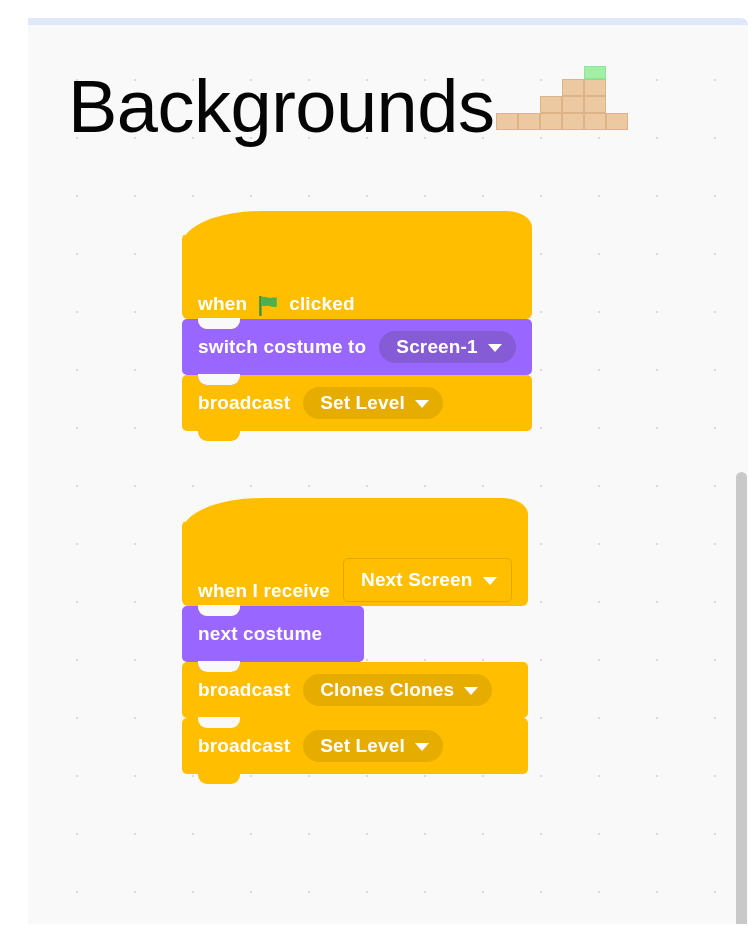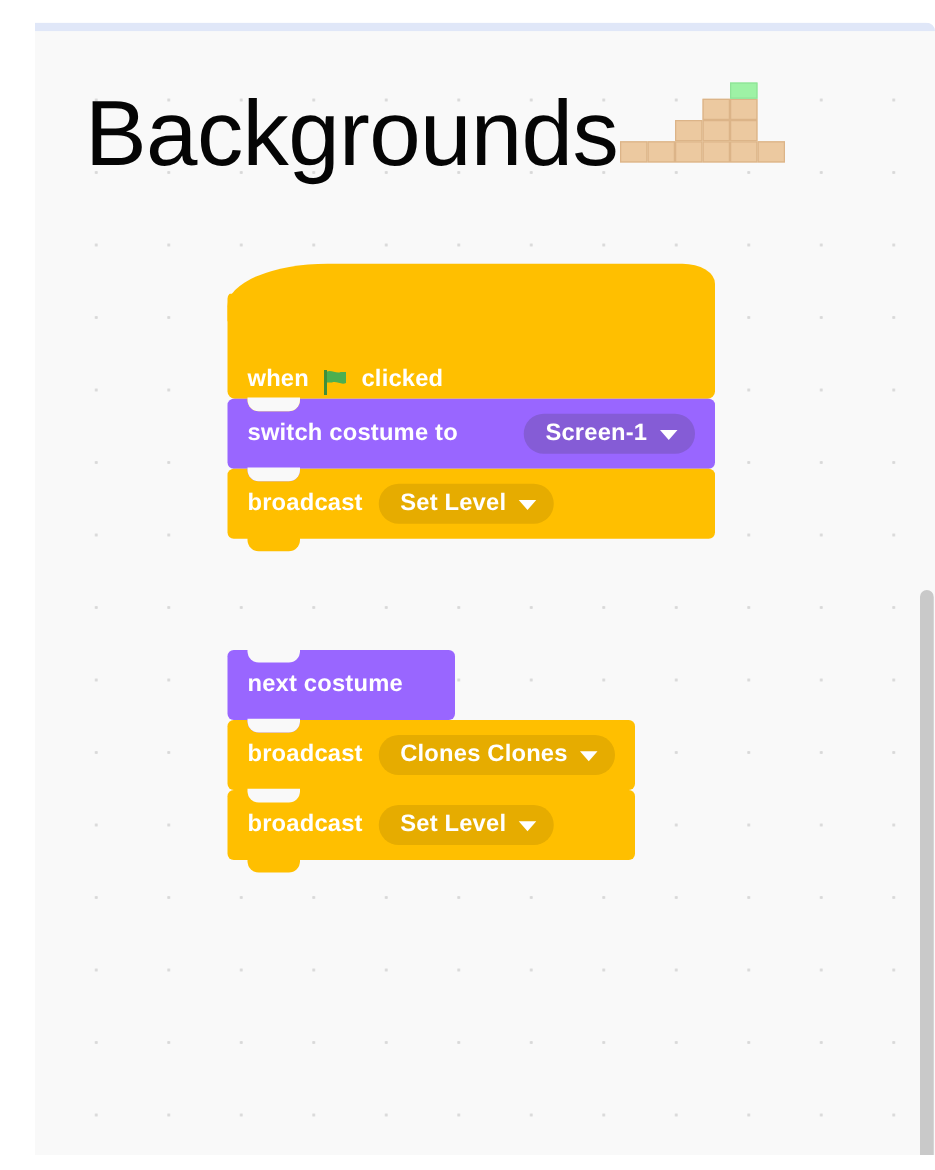--- a/index.html
+++ b/index.html
@@ -266,21 +266,21 @@
         <span class="flag-icon">
           <svg viewBox="0 0 24 24" width="24" height="24">
             <rect x="3.2" y="2" width="2.4" height="20" fill="#3f8f3a"></rect>
             <path d="M5.6 3.2 C9 1.4 13 5.2 16.5 3.6 L20.8 3.6 L20.8 12.4 C17 14.2 13 10.5 9.6 12 L5.6 12 Z" fill="#4caf50"></path>
           </svg>
         </span>
         <span class="lbl">clicked</span>
         <div class="notch-out"></div>
       </div>
 
-      <div class="block stackblk c-looks" style="margin-top:0px;gap:40px;">
+      <div class="block stackblk c-looks" style="margin-top:0px;">
         <div class="notch-in"></div>
         <span class="lbl">switch costume to</span>
         <span class="dd dd-looks">
           <span>Screen-1</span>
           <span class="caret"></span>
         </span>
         <div class="notch-out"></div>
       </div>
 
       <div class="block stackblk c-events">
@@ -289,20 +289,29 @@
         <span class="dd dd-events">
           <span>Set Level</span>
           <span class="caret"></span>
         </span>
         <div class="notch-out"></div>
       </div>
     </div>
 
     <div class="stack" id="stack-2">
 
+      <div class="block hat c-events">
+        <div class="dome-mask"></div>
+        <span class="lbl">when I receive</span>
+        <span class="dd dd-outline">
+          <span>Next Screen</span>
+          <span class="caret"></span>
+        </span>
+        <div class="notch-out"></div>
+      </div>
 
       <div class="block stackblk c-looks" style="width:182px;text-align:right;">
         <div class="notch-in"></div>
         <span class="lbl">next costume</span>
         <div class="notch-out"></div>
       </div>
 
       <div class="block stackblk c-events">
         <div class="notch-in"></div>
         <span class="lbl">broadcast</span>

